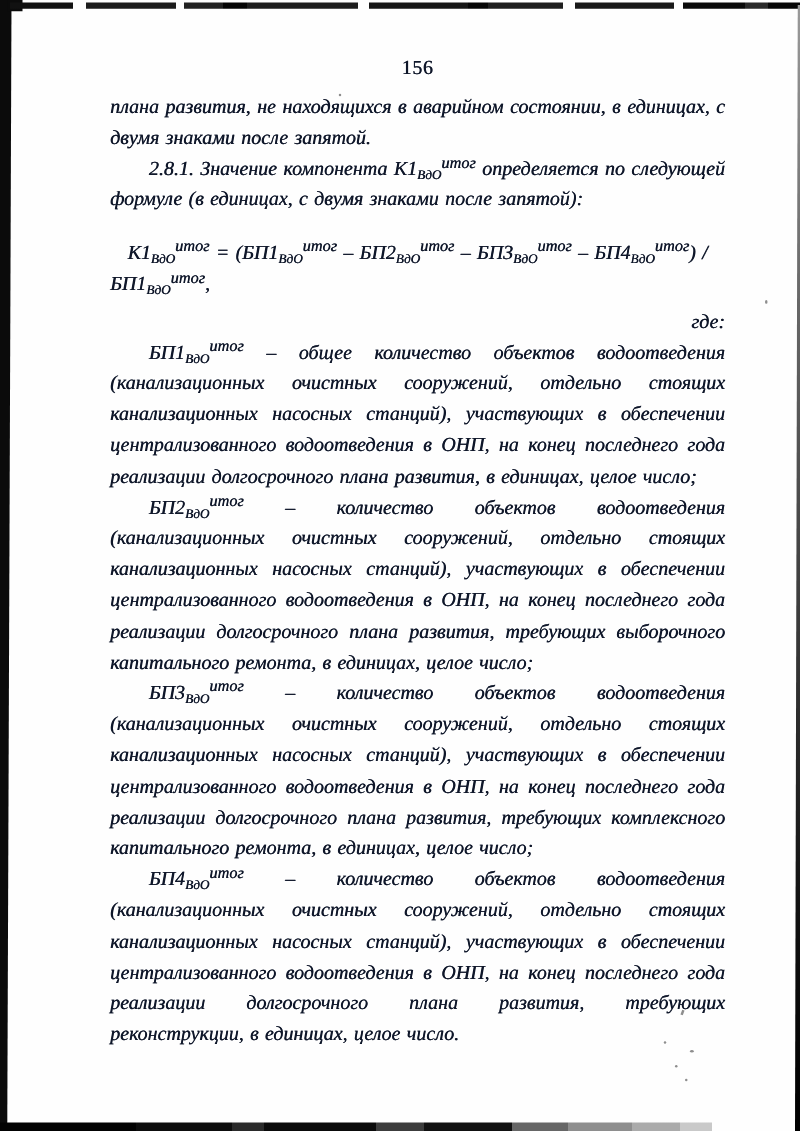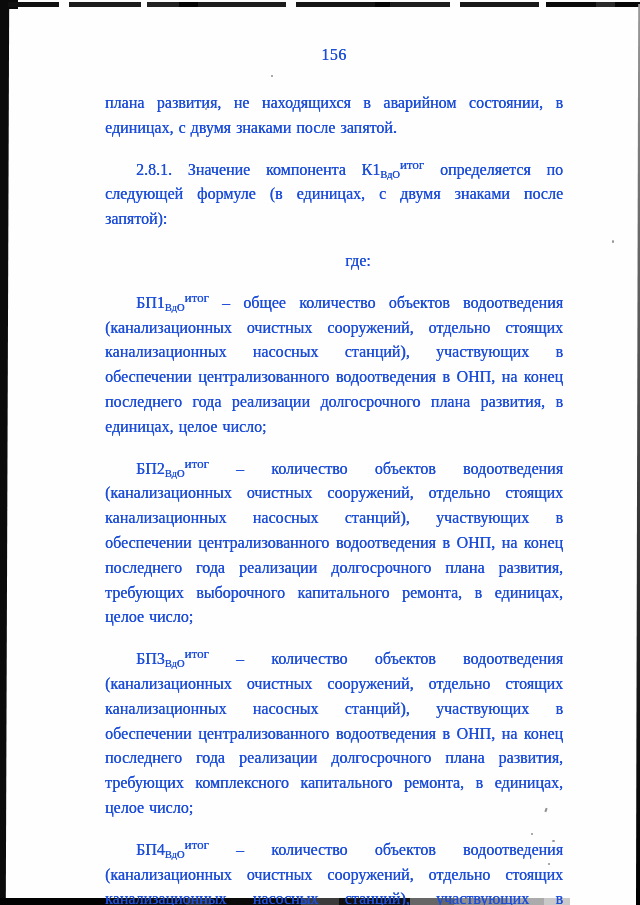--- a/index.html
+++ b/index.html
@@ -1,18 +1,18 @@
 <!DOCTYPE html>
 <html><head>
 <meta charset="utf-8">
 <style>
   html,body { margin:0; padding:0; background:#ffffff; }
   .page {
     position:relative; width:640px; height:905px; background:#fefefe;
-    overflow:hidden; font-family:"Liberation Serif", serif; color:#1d4ed8;
+    overflow:hidden; font-family:"Liberation Serif", serif; color:#0f172a;
   }
   
   .edge-left {
     position:absolute; left:0; top:0; bottom:0; width:10px; background:#0b0b0b;
     clip-path:polygon(0 0, 92% 0, 58% 100%, 0 100%);
   }
   .corner-tl { position:absolute; left:6px; top:0; width:12px; height:9px; background:#0b0b0b; }
   .edge-top {
     position:absolute; left:8px; right:0; top:2px; height:5px;
     background:linear-gradient(90deg,
@@ -37,25 +37,25 @@
   }
   .speck { position:absolute; background:#8e8e8e; border-radius:50%; }
   
   .page-number {
     position:absolute; left:88px; width:492px; top:46px;
     font-size:16px; line-height:18px; text-align:center;
     letter-spacing:0.5px; text-shadow:0.3px 0 0 currentColor;
   }
   .doc-body { position:absolute; left:88px; top:74px; width:492px; }
   .para {
-    margin:17px; font-size:16px; line-height:24.8px; text-align:justify;
-    word-spacing:1px; text-shadow:0.3px 0 0 currentColor;
+    margin:0; font-size:16px; line-height:24.8px; text-align:justify;
+    word-spacing:1px; text-shadow:0.3px 0 0 currentColor;font-style:italic;
   }
   .para.indent  { text-indent:31px; }
-  .para.where   { text-align:center; text-indent:48px; }
+  .para.where   { text-align:right; text-indent:48px; }
   .para.formula { text-align:left; text-indent:14px; margin-top:18px; margin-bottom:5px; }
   .para sub { font-size:10.5px; line-height:0; vertical-align:-3px; letter-spacing:0; }
   .para sup { font-size:13px;  line-height:0; vertical-align:6px;  letter-spacing:0; }
 </style>
 </head>
 <body>
 
 <div class="page">
   <div class="edge-left"></div>
   <div class="corner-tl"></div>
@@ -69,19 +69,20 @@
   <div class="speck" style="left:545px; top:808px; width:2px; height:4px; border-radius:0; transform:rotate(20deg);"></div>
   <div class="speck" style="left:531px; top:833px; width:2px; height:2px;"></div>
   <div class="speck" style="left:552px; top:840px; width:3px; height:2px;"></div>
   <div class="speck" style="left:540px; top:852px; width:2px; height:2px;"></div>
   <div class="speck" style="left:548px; top:863px; width:2px; height:2px;"></div>
 
   <div class="page-number">156</div>
   <div class="doc-body">
       <p class="para plain">плана развития, не находящихся в аварийном состоянии, в единицах, с двумя знаками после запятой.</p>
       <p class="para indent">2.8.1. Значение компонента К1<sub>ВдО</sub><sup>итог</sup> определяется по следующей формуле (в единицах, с двумя знаками после запятой):</p>
+      <p class="para formula">К1<sub>ВдО</sub><sup>итог</sup> =  (БП1<sub>ВдО</sub><sup>итог</sup> – БП2<sub>ВдО</sub><sup>итог</sup> – БП3<sub>ВдО</sub><sup>итог</sup> – БП4<sub>ВдО</sub><sup>итог</sup>) / БП1<sub>ВдО</sub><sup>итог</sup>,</p>
       <p class="para where">где:</p>
       <p class="para indent">БП1<sub>ВдО</sub><sup>итог</sup> – общее количество объектов водоотведения (канализационных очистных сооружений, отдельно стоящих канализационных насосных станций), участвующих в обеспечении централизованного водоотведения в ОНП, на конец последнего года реализации долгосрочного плана развития, в единицах, целое число;</p>
       <p class="para indent">БП2<sub>ВдО</sub><sup>итог</sup> – количество объектов водоотведения (канализационных очистных сооружений, отдельно стоящих канализационных насосных станций), участвующих в обеспечении централизованного водоотведения в ОНП, на конец последнего года реализации долгосрочного плана развития, требующих выборочного капитального ремонта, в единицах, целое число;</p>
       <p class="para indent">БП3<sub>ВдО</sub><sup>итог</sup> – количество объектов водоотведения (канализационных очистных сооружений, отдельно стоящих канализационных насосных станций), участвующих в обеспечении централизованного водоотведения в ОНП, на конец последнего года реализации долгосрочного плана развития, требующих комплексного капитального ремонта, в единицах, целое число;</p>
       <p class="para indent">БП4<sub>ВдО</sub><sup>итог</sup> – количество объектов водоотведения (канализационных очистных сооружений, отдельно стоящих канализационных насосных станций), участвующих в обеспечении централизованного водоотведения в ОНП, на конец последнего года реализации долгосрочного плана развития, требующих реконструкции, в единицах, целое число.</p>
     </div>
 </div>
 
 </body></html>

